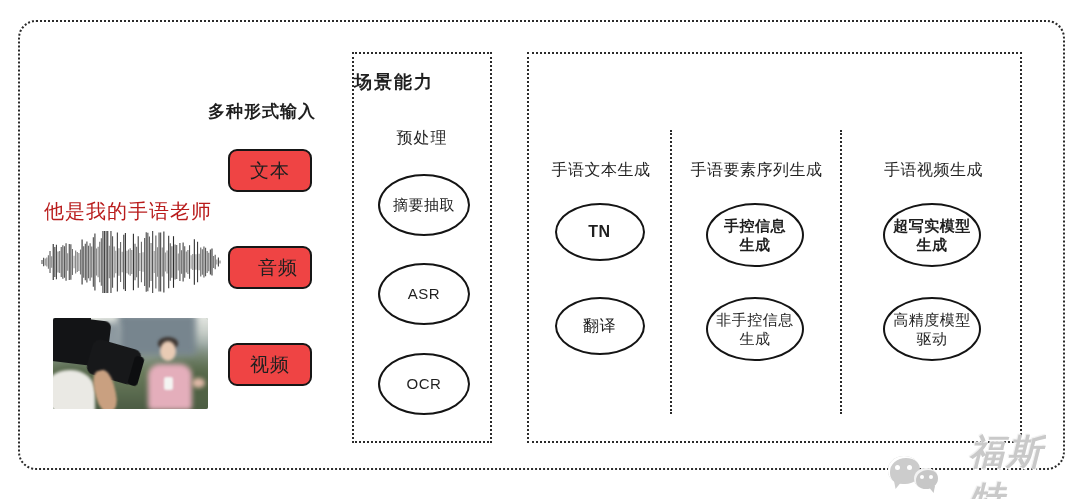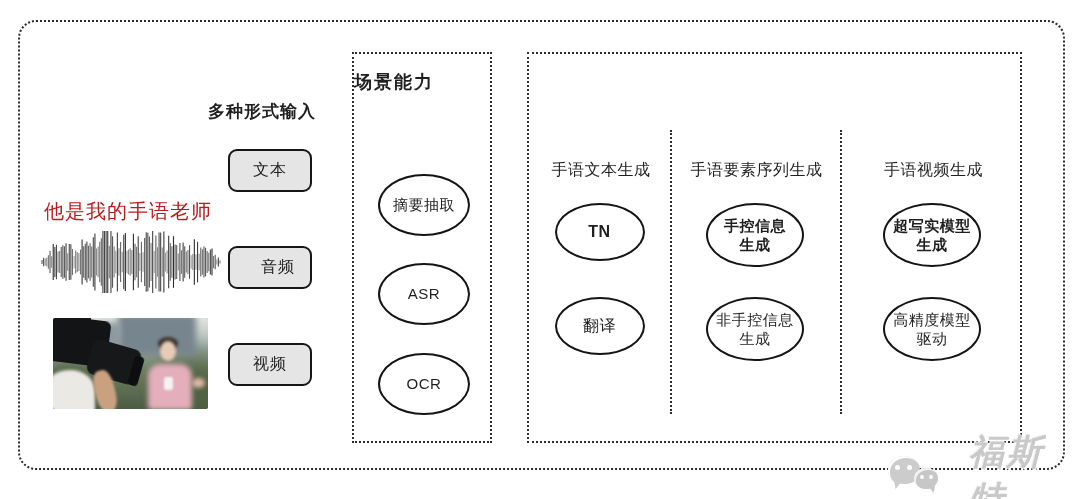--- a/index.html
+++ b/index.html
@@ -9,22 +9,22 @@
   
   .frame{position:absolute;left:18px;top:20px;width:1047px;height:450px;
          border:2px dotted #2b2b2b;border-radius:18px;box-sizing:border-box;}
 
   
   .input-heading{position:absolute;left:208px;top:100px;font-size:17px;font-weight:bold;
                  letter-spacing:1px;white-space:nowrap;}
   .sample-text{position:absolute;left:44px;top:158px;font-size:20px;color:#b91c1c;
                letter-spacing:1px;white-space:nowrap;margin-top:40px;}
   .io-box{position:absolute;width:84px;height:43px;border:2px solid #161616;border-radius:9px;
-          background:#e5e5e5;display:flex;align-items:center;justify-content:center;
-          font-size:16px;letter-spacing:1px;box-sizing:border-box;}
+          background:#ef4444;display:flex;align-items:center;justify-content:center;
+          font-size:19px;letter-spacing:1px;box-sizing:border-box;}
   .io-box.text{left:228px;top:149px;}
   .io-box.audio{left:228px;top:246px;padding-left:16px;}
   .io-box.video{left:228px;top:343px;}
 
   .waveform{position:absolute;left:40px;top:230px;width:182px;height:64px;}
 
   
   .photo{position:absolute;left:53px;top:318px;width:155px;height:91px;overflow:hidden;
          border-radius:2px;background:#8d9a8a;}
   .photo *{position:absolute;}
@@ -235,20 +235,21 @@
   <div class="cam-top"></div>
   <div class="cam-body"></div>
   <div class="cam-lens"></div>
   <div class="cam-lens-cap"></div>
   <div class="ph-arm"></div>
 </div>
 <div class="io-box video">视频</div>
 
 <div class="panel panel-scene">
   <div class="panel-title">场景能力</div>
+  <div class="panel-sub">预处理</div>
   <div class="node scene-node sn0">摘要抽取</div>
   <div class="node scene-node sn1">ASR</div>
   <div class="node scene-node sn2">OCR</div>
 </div>
 
 <div class="panel panel-core">
   <div class="divider div1"></div>
   <div class="divider div2"></div>
 
   <div class="core-col col1">

